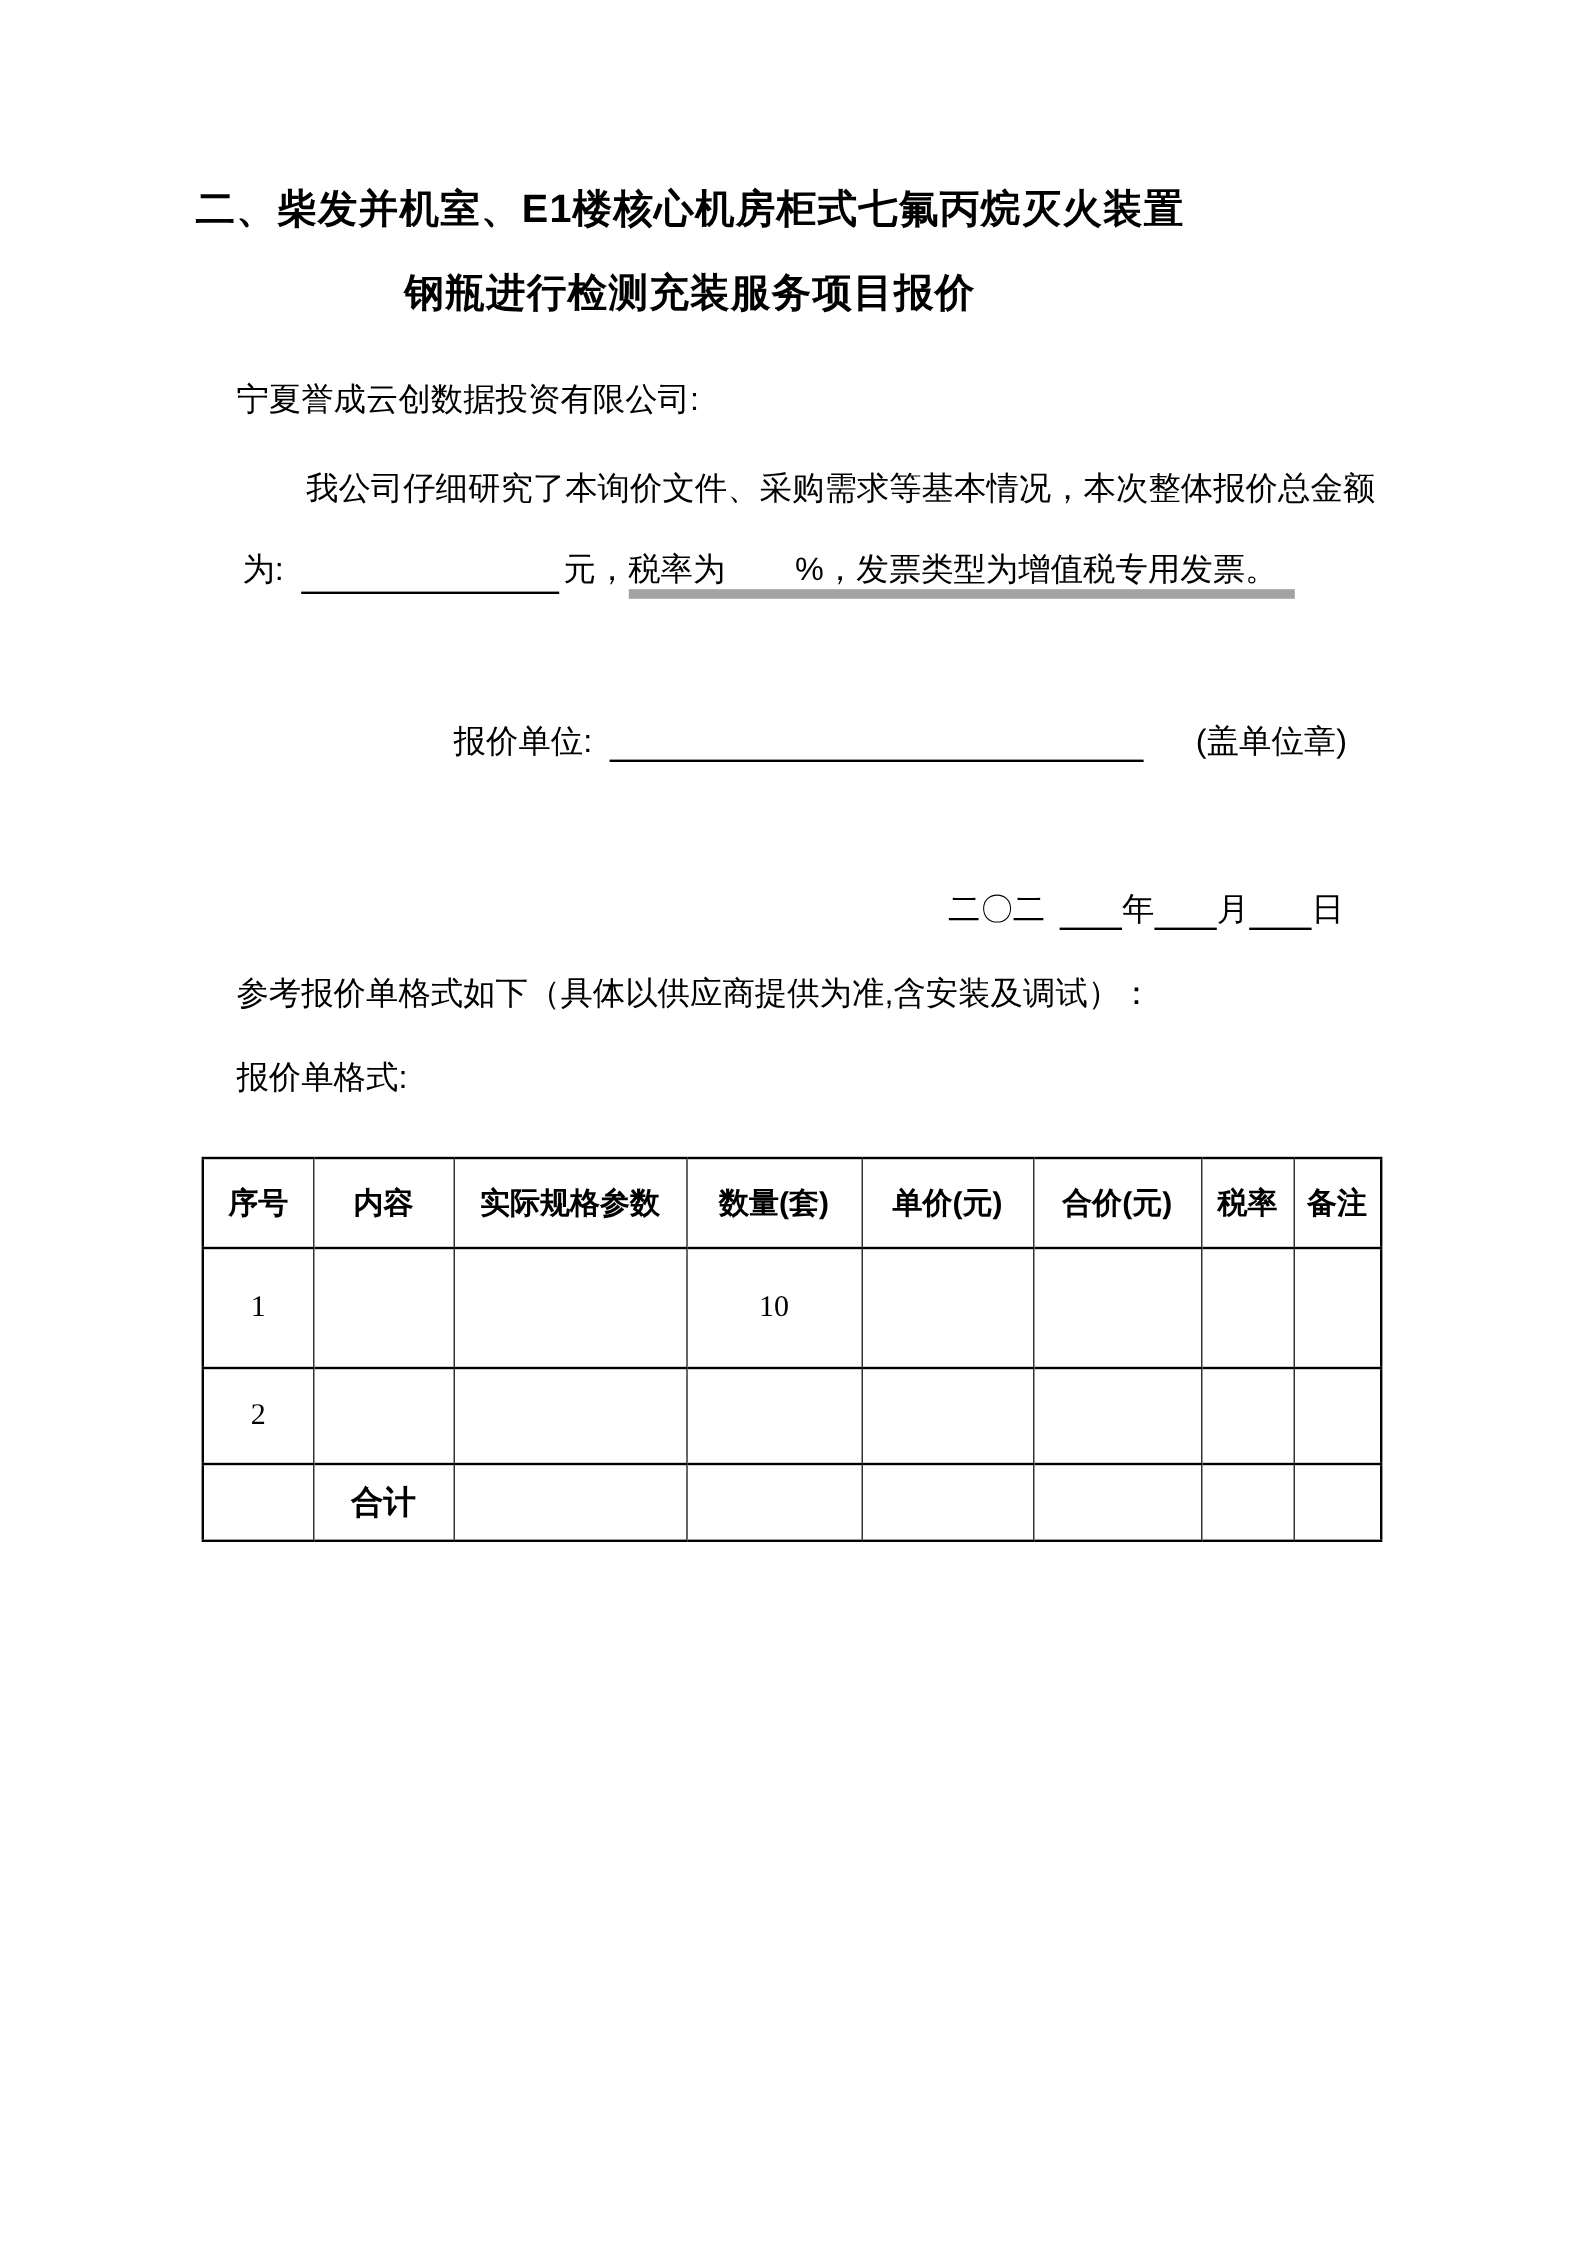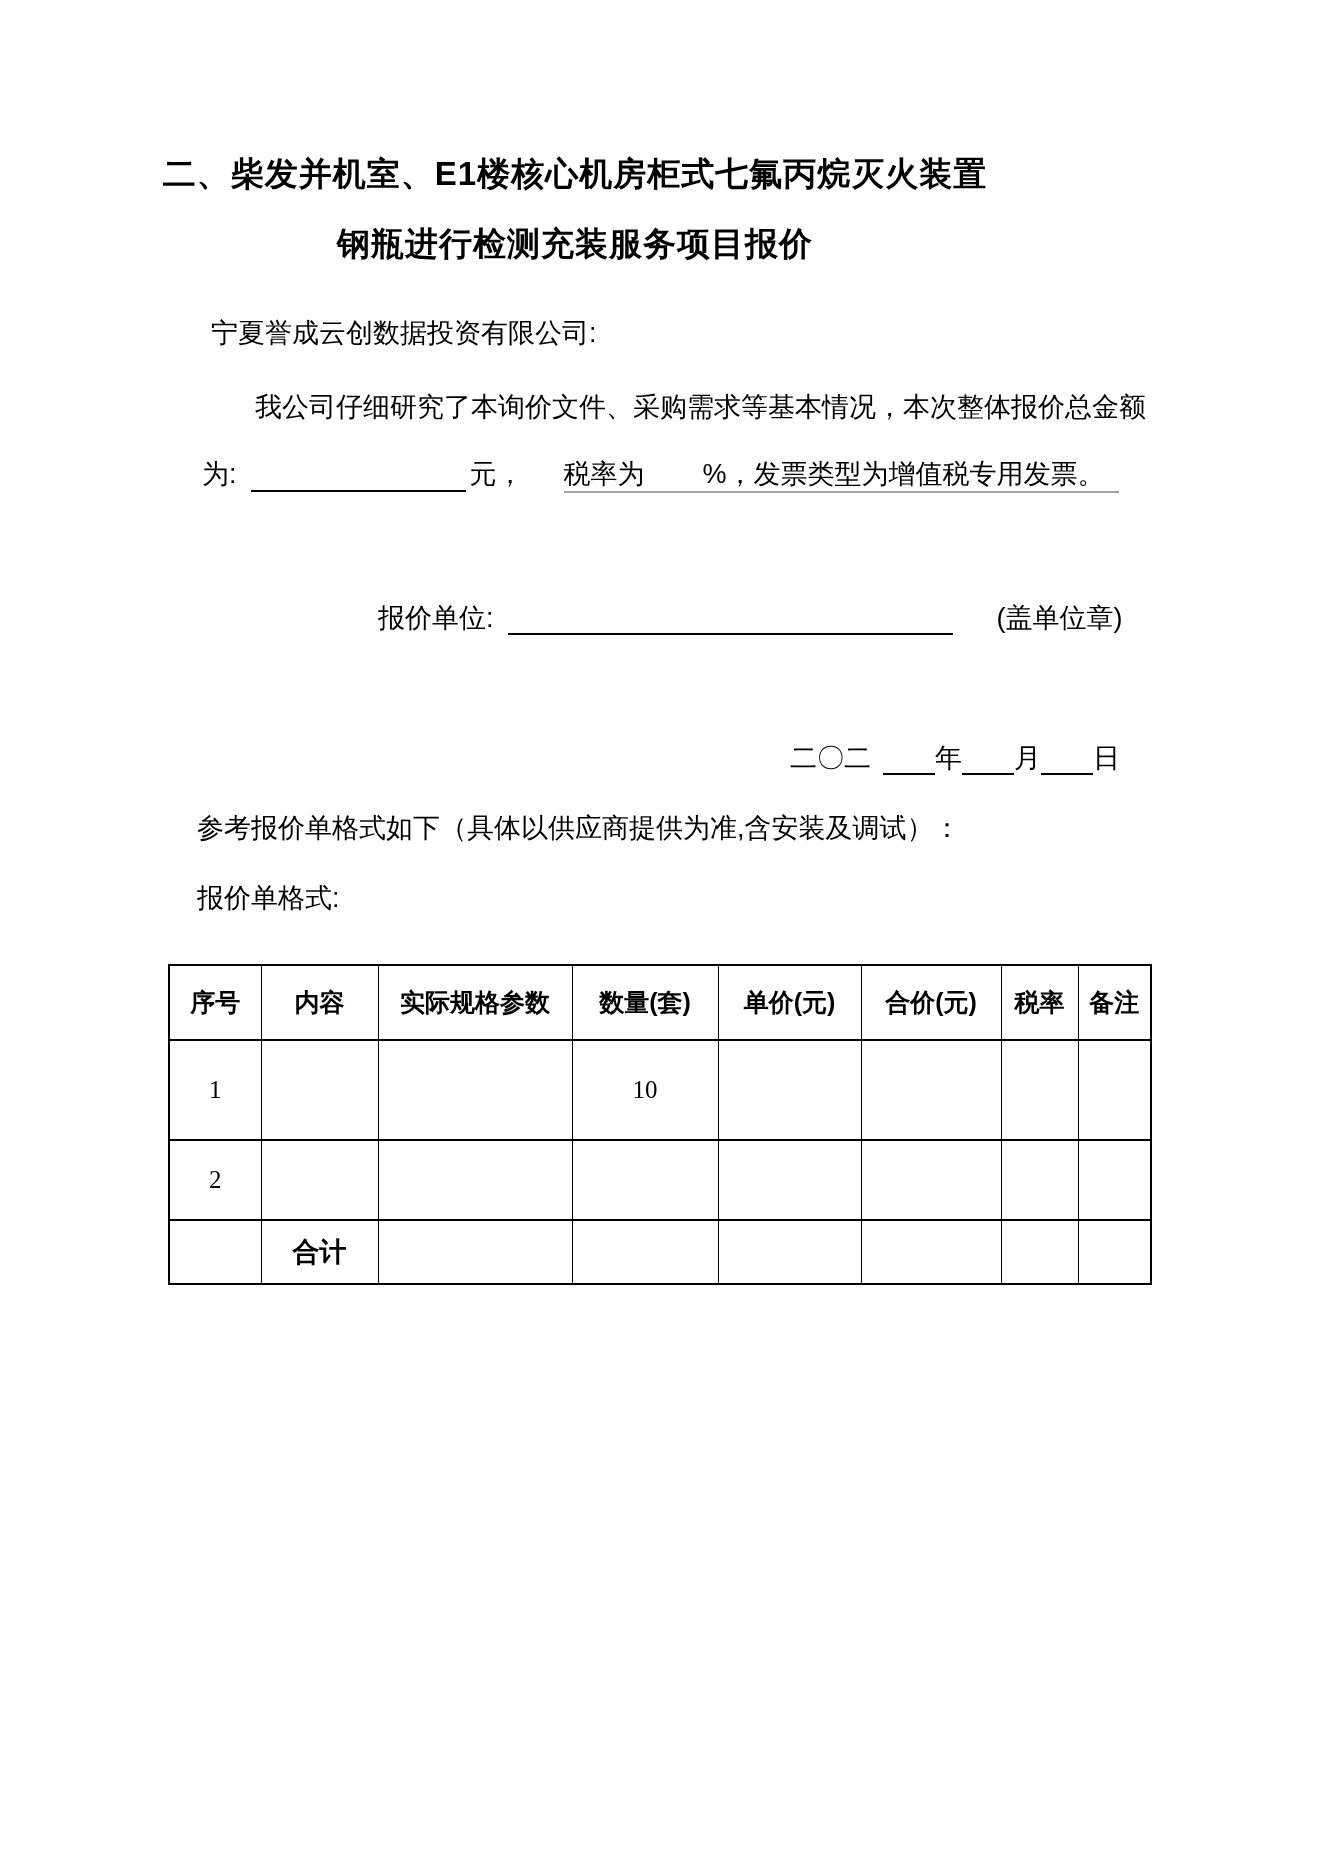--- a/index.html
+++ b/index.html
@@ -24,45 +24,44 @@
     text-align: center;
     font-size: 33px;
     font-weight: bold;
     letter-spacing: 1px;
   }
   .title1 { top: 152px; }
   .title2 { top: 222px; }
 
   .bodytext { font-size: 27px; line-height: 34px; }
 
-  .addressee { top: 316px; left: 211px; }
+  .addressee { top: 316px; left: 197px; }
   .para1     { top: 390px; left: 255px; }
   .amount    { top: 457px; left: 202px; }
   .quoteline { top: 601px; left: 378px; }
   .dateline  { top: 741px; left: 790px; }
   .noteline  { top: 811px; left: 197px; }
   .fmtlabel  { top: 881px; left: 197px; }
 
   
   .blank {
     display: inline-block;
     height: 1.1em;
     border-bottom: 2px solid #000000;
     vertical-align: bottom;
   }
   .blank-amount { width: 215px; margin-left: 14px; margin-right: 4px; }
   .blank-quote  { width: 445px; margin-left: 14px; }
   .blank-date   { width: 52px; }
   .blank-date-first { margin-left: 12px; }
 
   .u-group {
-    border-bottom: 2px solid #a3a3a3;
+    border-bottom: 8px solid #a3a3a3;
     padding-bottom: 2px;
     padding-right: 14px;
-    margin-left: 40px;
   }
   .u-gap { display: inline-block; width: 58px; }
 
   .seal { margin-left: 44px; text-align: right; }
 
   
   table.quote {
     position: absolute;
     top: 964px;
     left: 168px;

